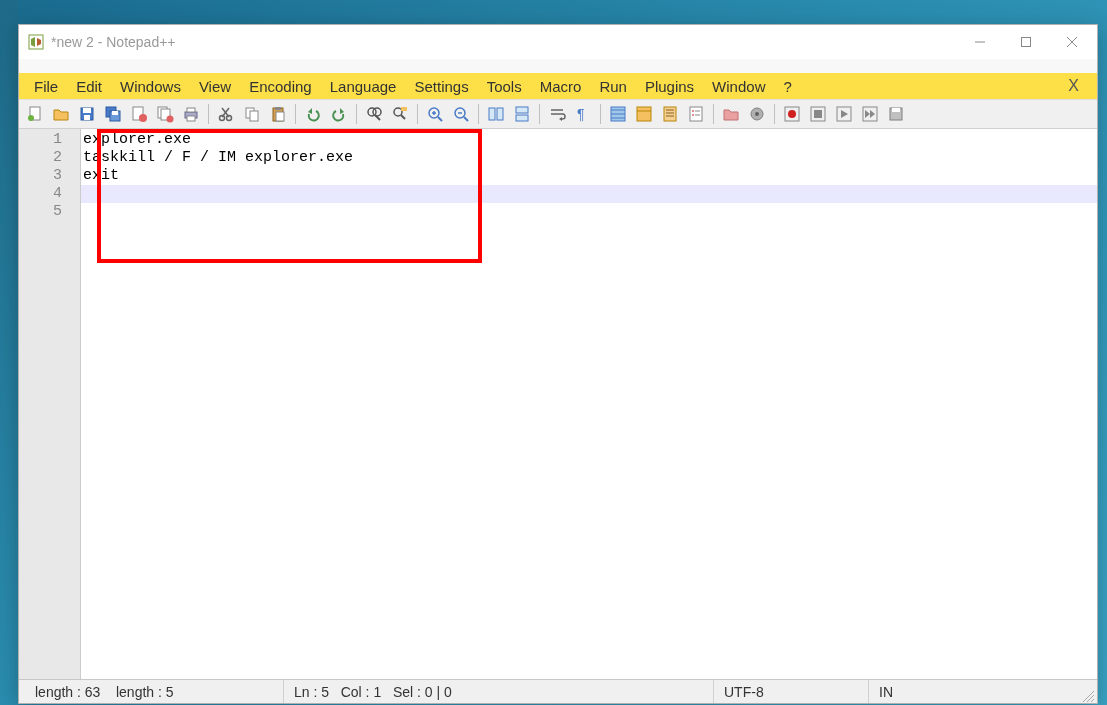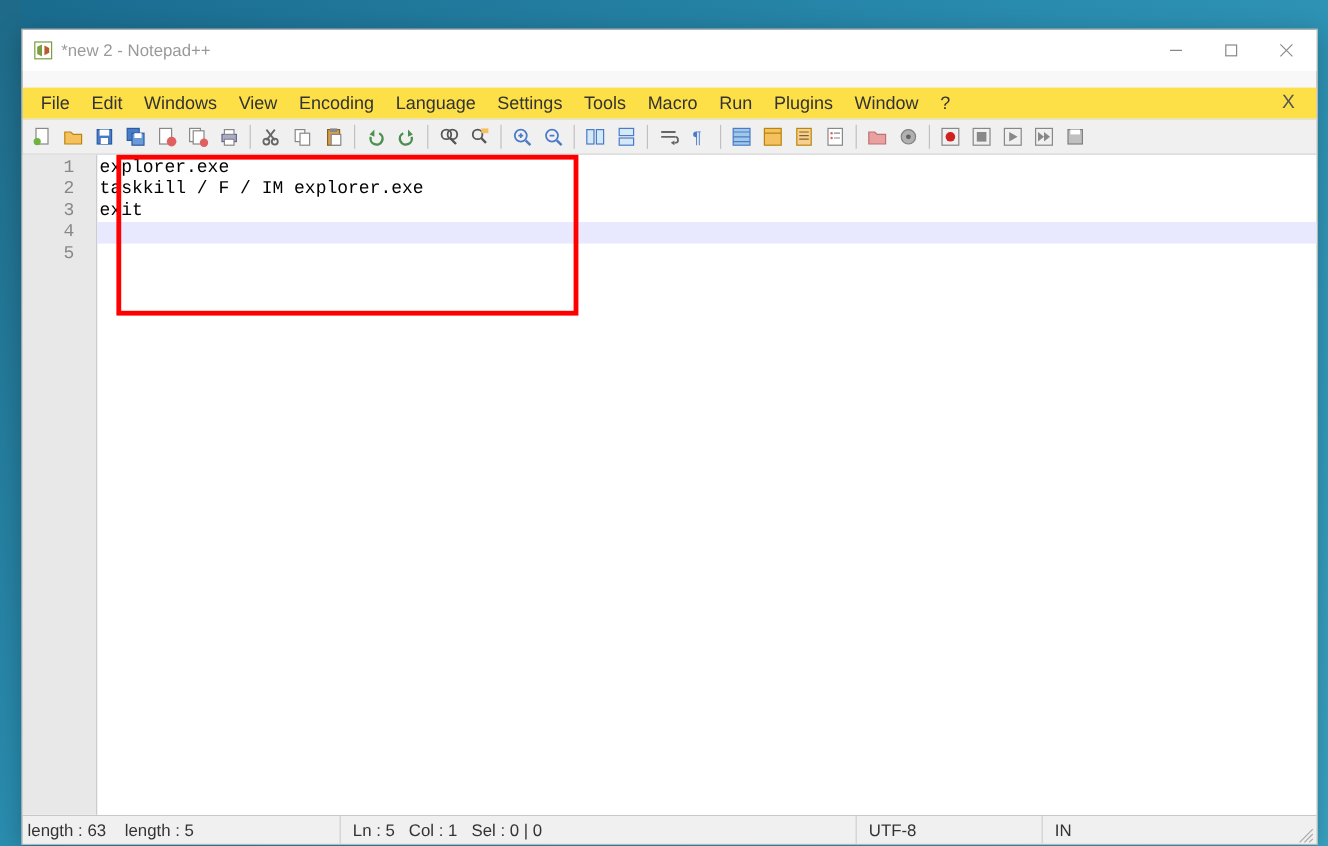--- a/index.html
+++ b/index.html
@@ -178,21 +178,21 @@
   font-size: 14px;
   color: #333;
 }
 .statusbar .cell {
   padding: 0 10px;
   border-right: 1px solid #d0d0d0;
   height: 100%;
   display: flex;
   align-items: center;
 }
-.statusbar .cell.first { padding-left: 4px; }
+.statusbar .cell.first { padding-left: 16px; }
 .resize-grip {
   width: 16px; height: 16px;
   margin-left: auto;
   margin-right: 2px;
   align-self: flex-end;
 }
 svg { display: block; }
 </style>
 </head>
 <body>

